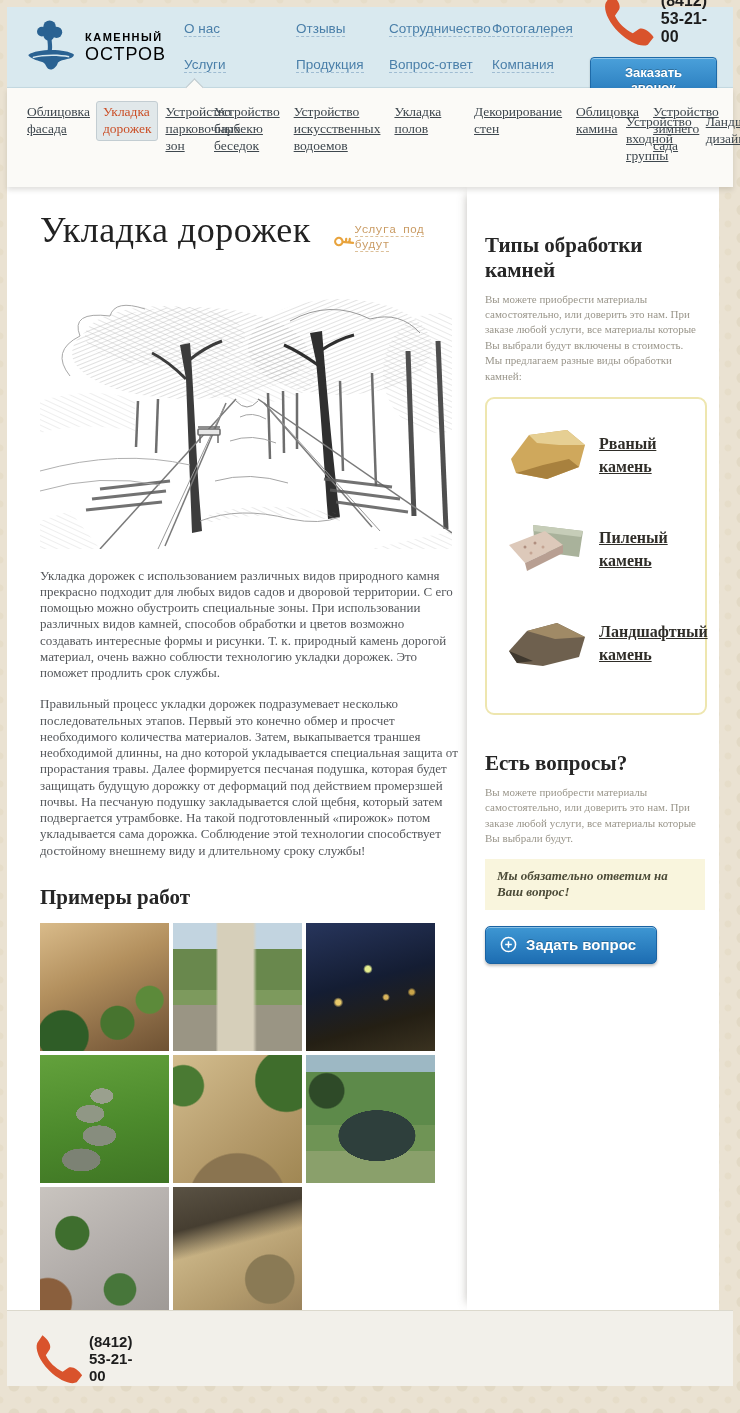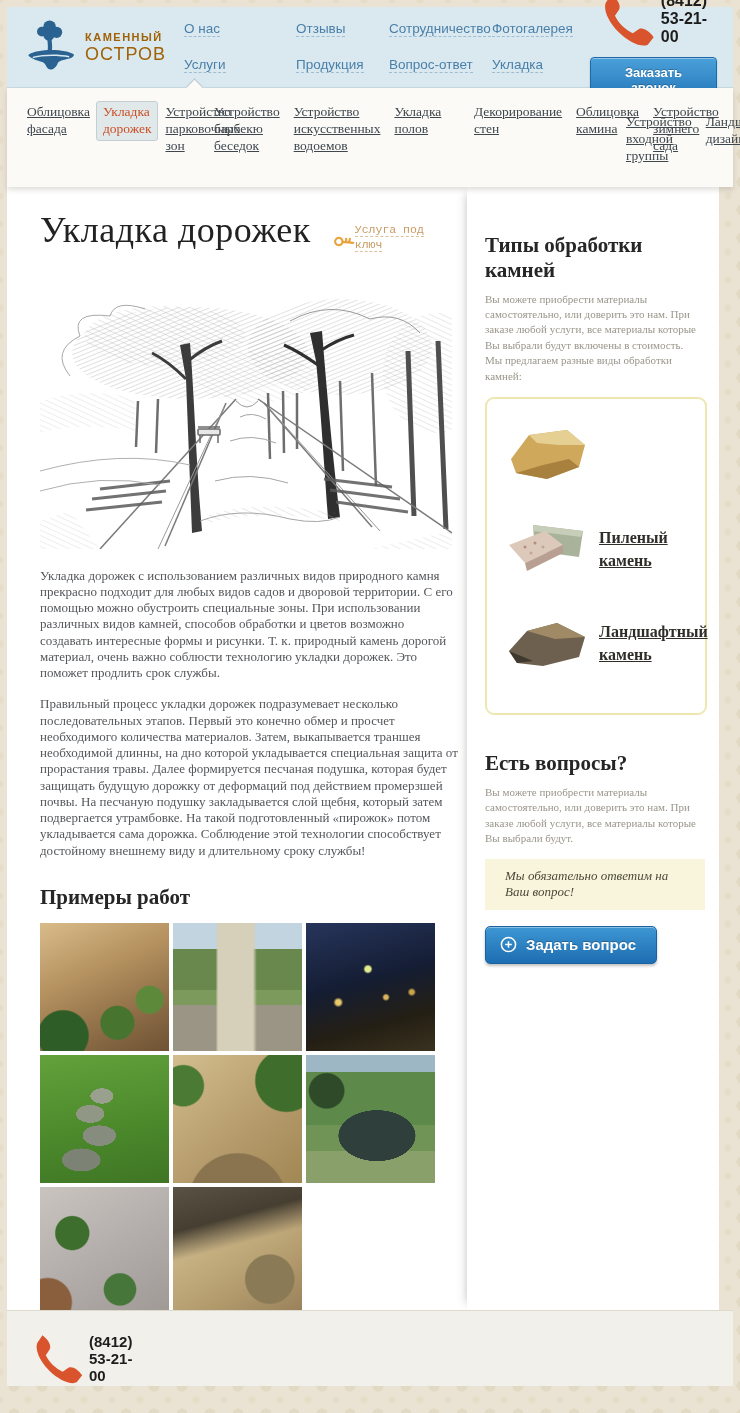--- a/index.html
+++ b/index.html
@@ -17,21 +17,21 @@
   .page { width:726px; margin:0 auto; padding-top:7px; }
 
   
   .header {
     position:relative; height:81px; background:#d9e9ef;
     border-bottom:1px solid #c6dbe3;
     display:flex; align-items:center; padding:0 16px;
   }
   .logo { display:flex; align-items:center; cursor:pointer; }
   .logo svg { width:56px; height:60px; }
-  .logo-text { margin-left:6px; color:#a16207; font-family:"Liberation Sans",sans-serif; line-height:1; }
+  .logo-text { margin-left:6px; color:#000000; font-family:"Liberation Sans",sans-serif; line-height:1; }
   .logo-line1 { font-size:11px; font-weight:bold; letter-spacing:1.5px; }
   .logo-line2 { font-size:18px; font-weight:normal; letter-spacing:1px; margin-top:2px; }
   .topnav { display:flex; margin-left:18px; }
   .topnav-col { display:flex; flex-direction:column; gap:20px; }
   .topnav-col:nth-child(1){ width:112px; }
   .topnav-col:nth-child(2){ width:93px; }
   .topnav-col:nth-child(3){ width:103px; }
   .topnav-col:nth-child(4){ width:98px; }
   .topnav a {
     font-family:"Liberation Sans",sans-serif; font-size:13.5px; color:#4a7fa9;
@@ -143,22 +143,22 @@
   }
   .stone-item { display:flex; align-items:center; margin-bottom:30px; }
   .stone-img { width:88px; height:64px; flex:none; display:flex; align-items:center; justify-content:center; }
   .stone-img svg { width:88px; height:64px; }
   .stone-link {
     margin-left:8px; font-size:16px; font-weight:bold; color:#2f2d28;
     text-decoration:underline; cursor:pointer; line-height:1.45; width:110px;
   }
   .questions { margin-top:36px; }
   .hl-box {
-    margin-top:12px; width:220px; background:#f9f5dd; padding:9px 20px;
-    font-size:13px; font-style:italic; font-weight:normal; color:#4c4b38; line-height:1.3;
+    margin-top:12px; width:220px; background:#f9f5dd; padding:9px 12px;
+    font-size:13px; font-style:italic; font-weight:bold; color:#4c4b38; line-height:1.3;
   }
   .btn-ask {
     margin-top:16px; display:inline-flex; align-items:center; gap:9px;
     font-family:"Liberation Sans",sans-serif; font-size:15px; font-weight:bold; color:#fff;
     background:linear-gradient(#3e97d3,#1d6db2);
     border:1px solid #1a63a3; border-radius:5px;
     padding:9px 20px 10px 14px; cursor:pointer;
     box-shadow:inset 0 1px 0 rgba(255,255,255,.4), 0 2px 3px rgba(0,0,0,.25);
     text-shadow:0 -1px 0 rgba(0,0,0,.25);
   }
@@ -202,21 +202,21 @@
       <div class="topnav-col">
         <a>Отзывы</a>
         <a>Продукция</a>
       </div>
       <div class="topnav-col">
         <a>Сотрудничество</a>
         <a>Вопрос-ответ</a>
       </div>
       <div class="topnav-col">
         <a>Фотогалерея</a>
-        <a>Укладка</a>
+        <a>Компания</a>
       </div>
     </div>
 
     <div class="header-right">
       <div class="phone">
         <svg viewBox="0 0 18 18">
           <path d="M4.4 1.4 C6.3 2.8 7.4 4.7 6.8 6 L5.5 7.9 C6.7 10.3 8.6 12.1 11 13.3 L12.9 12 C14.2 11.4 16.1 12.6 17.4 14.5 L15.6 16.8 C13.7 17.7 9.9 16.2 6.6 12.9 C3.3 9.6 1.9 5.8 2.7 3.9 Z" fill="#d9532c"></path>
         </svg>
         <span>(8412) 53-21-00</span>
       </div>
@@ -254,21 +254,21 @@
         <h1>Укладка дорожек</h1>
         <div class="badge">
           <svg viewBox="0 0 24 24">
             <g transform="rotate(-40 12 12)" fill="none" stroke="#e8a33d" stroke-width="2.4">
               <circle cx="8" cy="8" r="4"></circle>
               <path d="M11 11 L19 19 M16 16 L19 13.5 M13.5 13.5 L16 11" stroke-linecap="round"></path>
             </g>
           </svg>
           <div class="badge-text">
             <span>Услуга под</span><br>
-            <span>ключ</span>
+            <span>будут</span>
           </div>
         </div>
       </div>
 
       
       <svg class="sketch" viewBox="0 0 412 268">
         <defs>
           <pattern id="hatch" width="4" height="4" patternUnits="userSpaceOnUse" patternTransform="rotate(68)">
             <line x1="0" y1="0" x2="0" y2="4" stroke="#8f8f8f" stroke-width="1"></line>
           </pattern>
@@ -370,20 +370,21 @@
 
       <div class="stones-box">
         <div class="stone-item">
           <div class="stone-img">
             <svg viewBox="0 0 88 64">
               <polygon points="8,36 26,12 64,7 82,22 76,44 44,56 13,50" fill="#cfa85c"></polygon>
               <polygon points="26,12 64,7 82,22 56,22 34,20" fill="#e6cf93"></polygon>
               <polygon points="76,44 44,56 13,50 40,42 66,36" fill="#a8813e"></polygon>
             </svg>
           </div>
+          <a class="stone-link">Рваный камень</a>
         </div>
         <div class="stone-item">
           <div class="stone-img">
             <svg viewBox="0 0 88 64">
               <polygon points="30,8 80,14 76,40 32,34" fill="#a9b29b"></polygon>
               <polygon points="30,8 80,14 78,20 30,14" fill="#c6cdb8"></polygon>
               <polygon points="6,28 42,14 60,28 22,46" fill="#ddc9ba"></polygon>
               <polygon points="22,46 60,28 60,36 24,54" fill="#b89f92"></polygon>
               <circle cx="22" cy="30" r="1.5" fill="#b08f80"></circle>
                 <circle cx="32" cy="26" r="1.5" fill="#b08f80"></circle>

